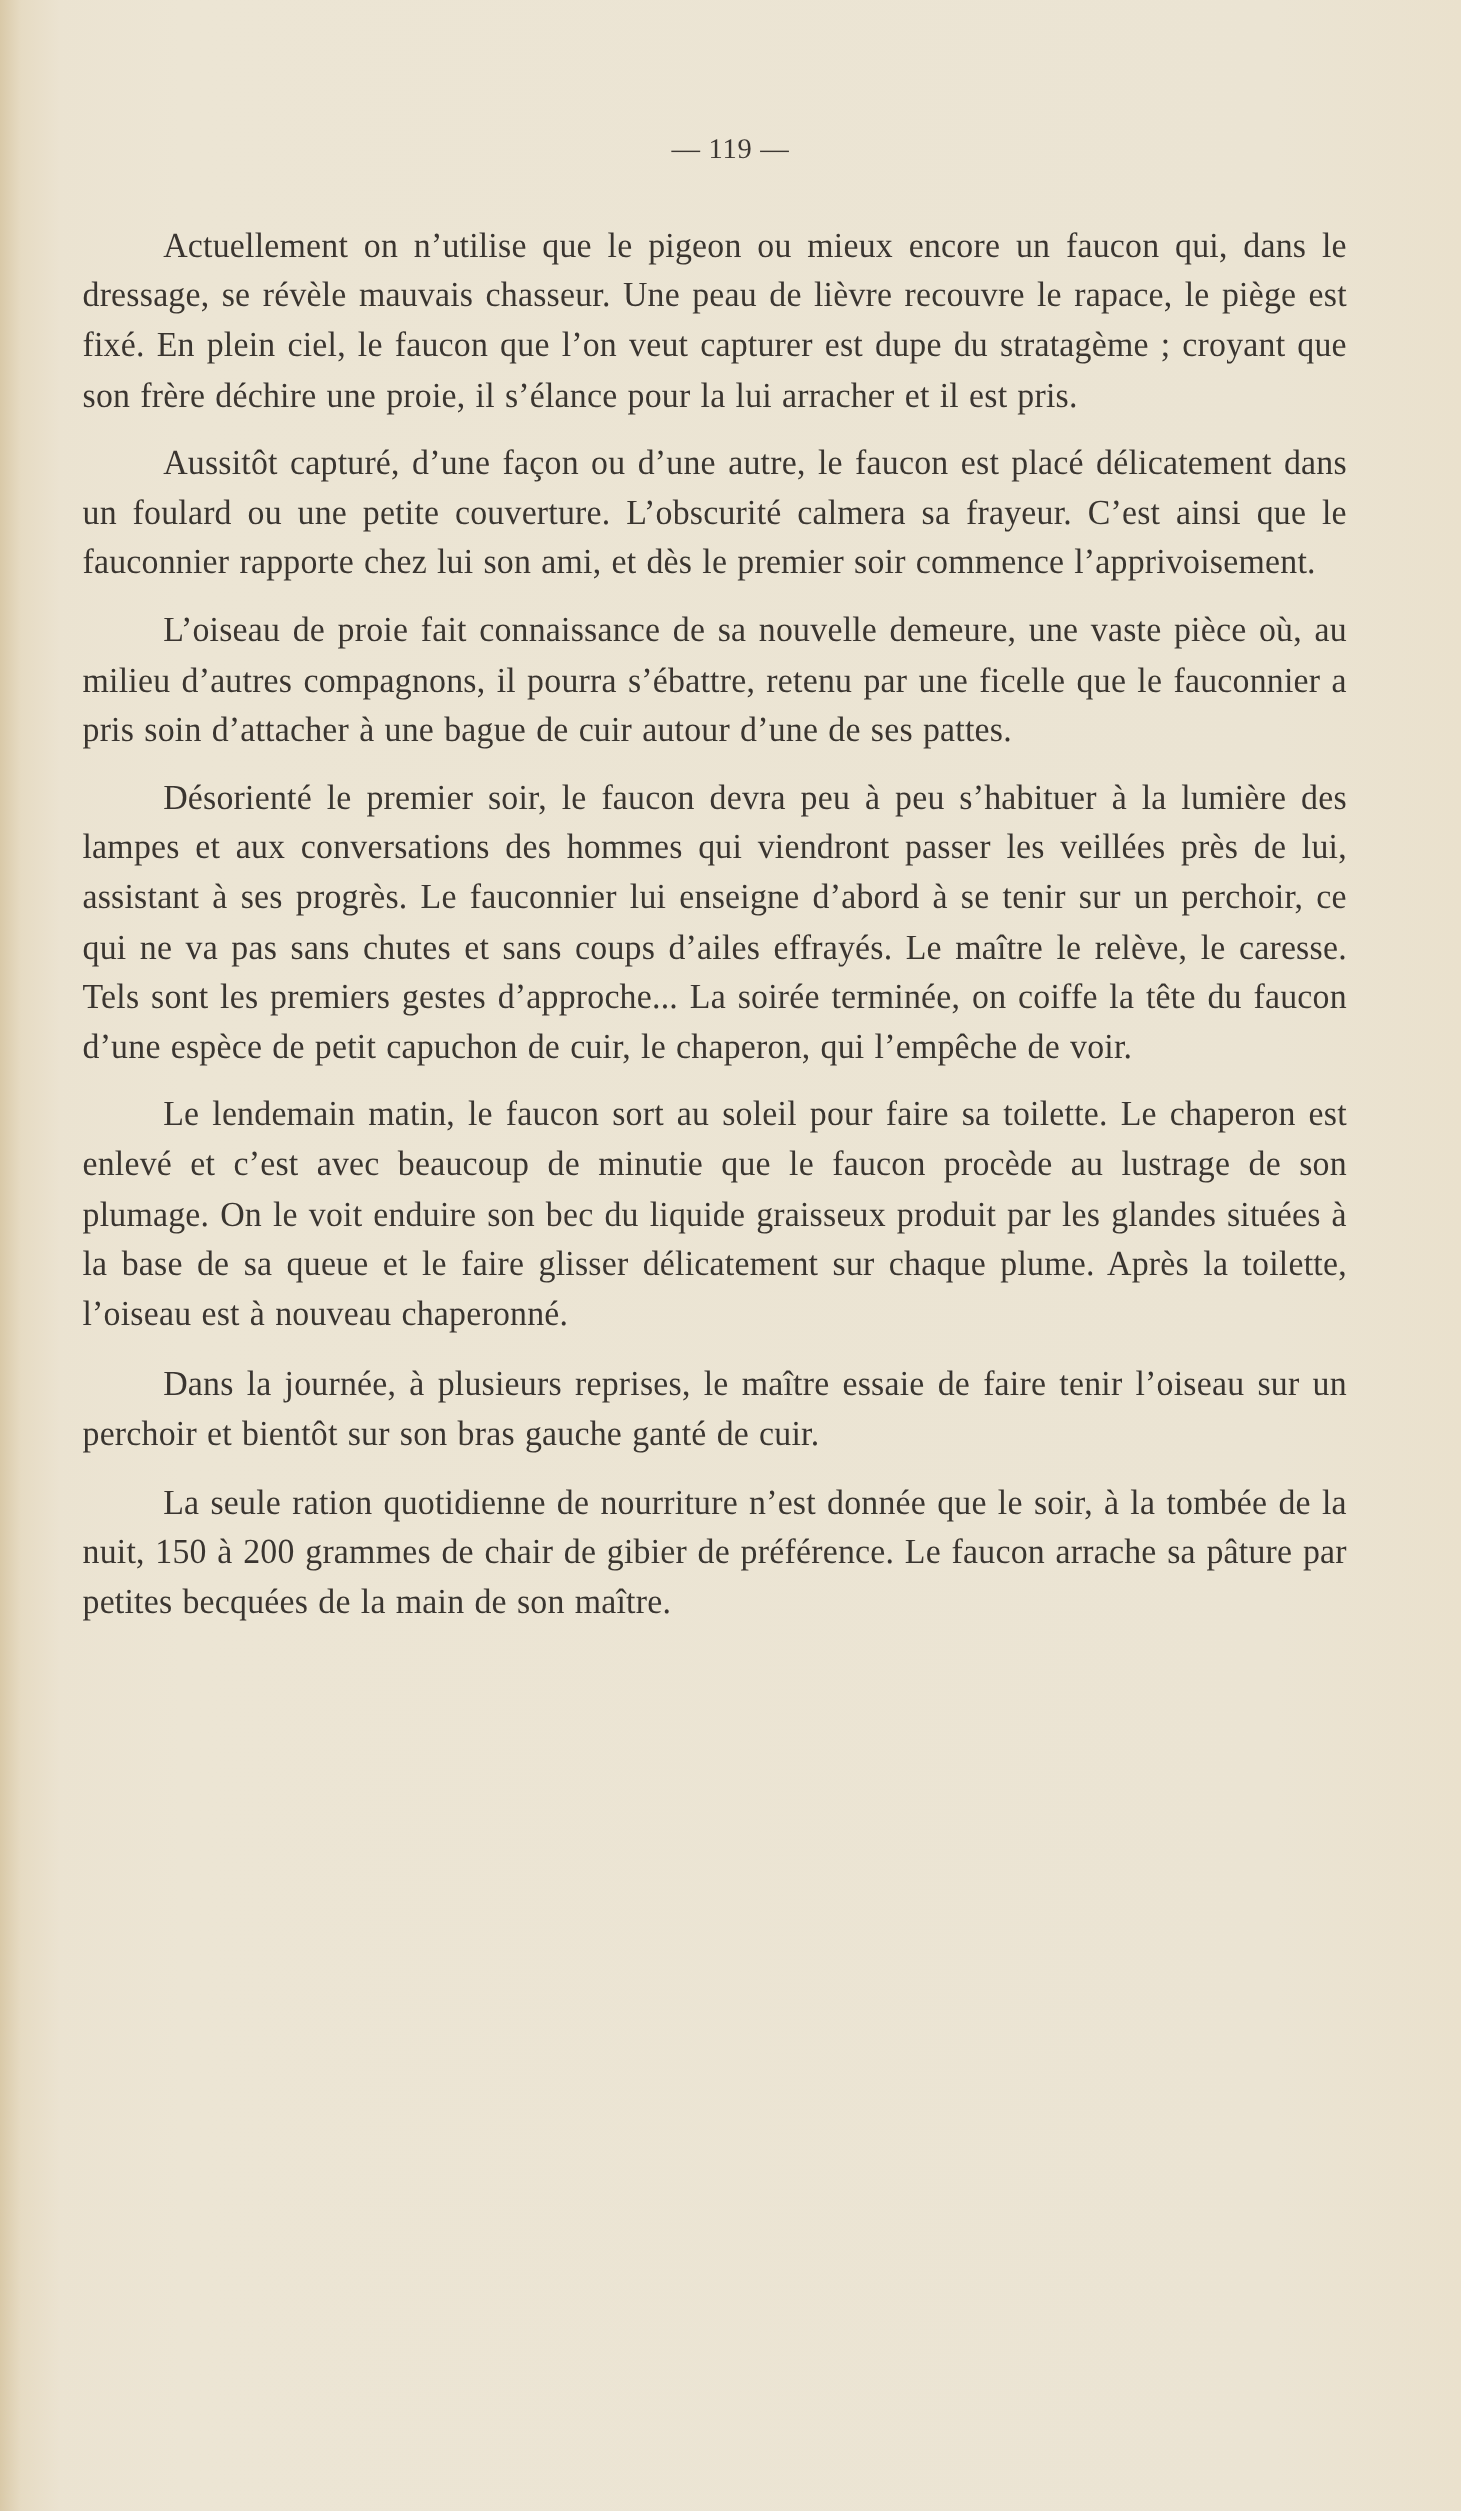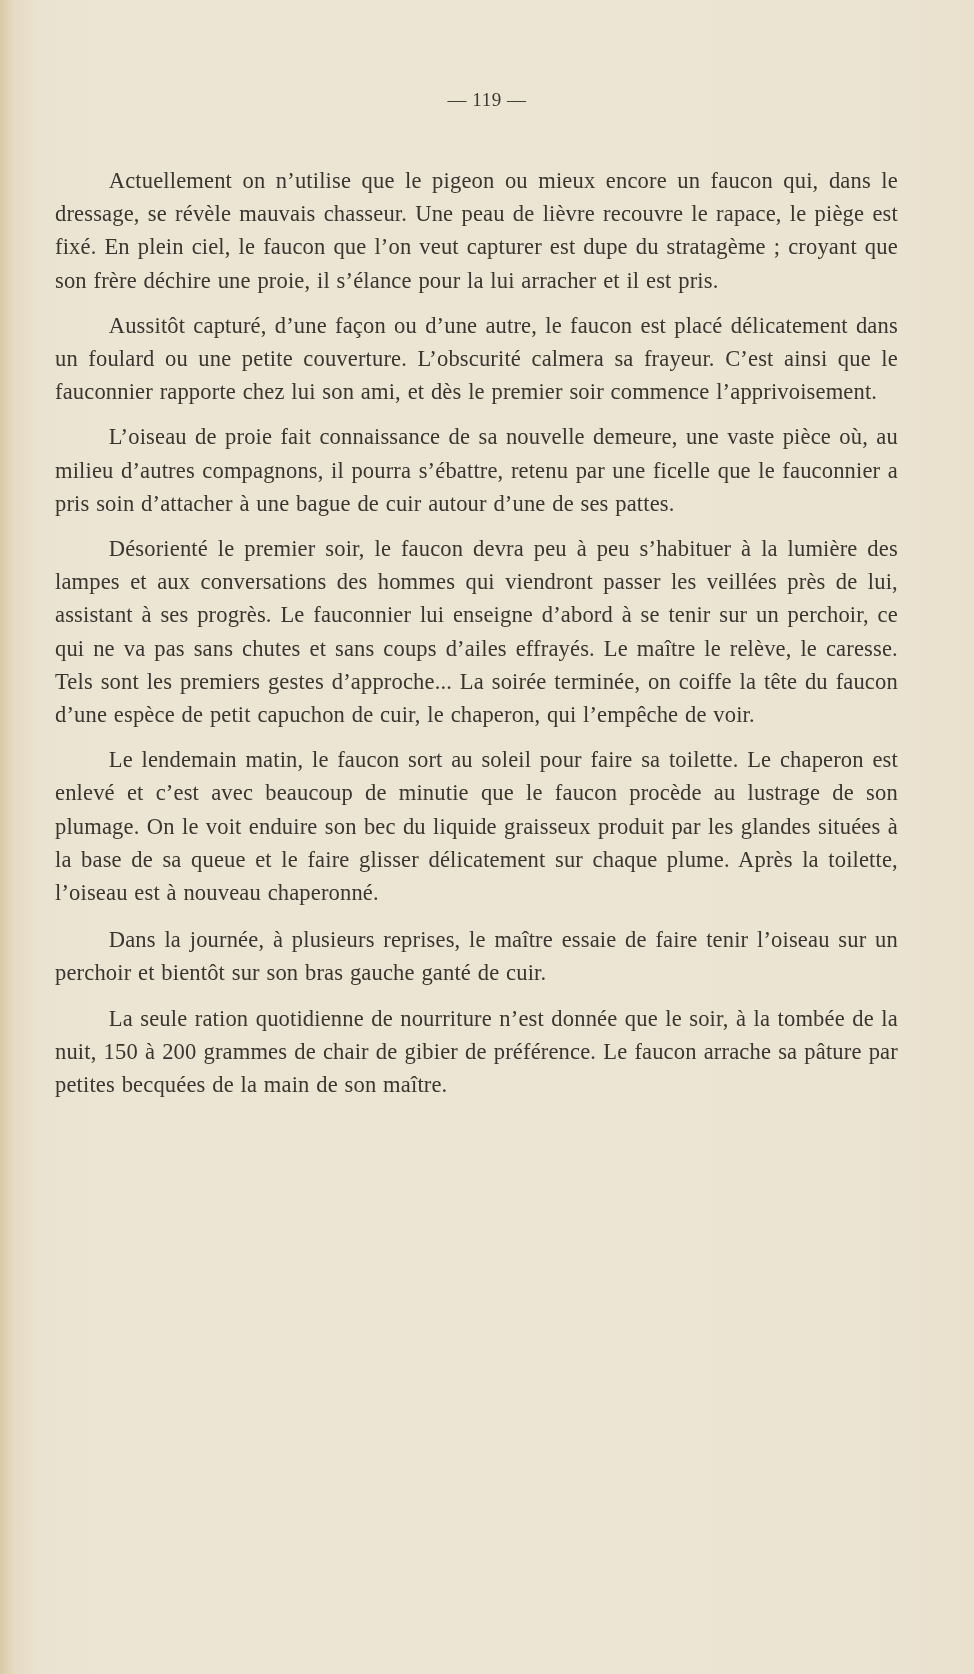--- a/index.html
+++ b/index.html
@@ -30,21 +30,21 @@
       left: 0;
       width: 974px;
       text-align: center;
       font-size: 19px;
       letter-spacing: 0.5px;
       color: #3d3833;
     }
     .text-block {
       position: absolute;
       left: 55px;
-      top: 164px;
+      top: 148px;
       width: 843px;
     }
     .para {
       margin: 0 0 10px 0;
       font-size: 23.5px;
       line-height: 33.2px;
       text-align: justify;
       text-indent: 56px;
       hyphens: manual;
       letter-spacing: 0.15px;

